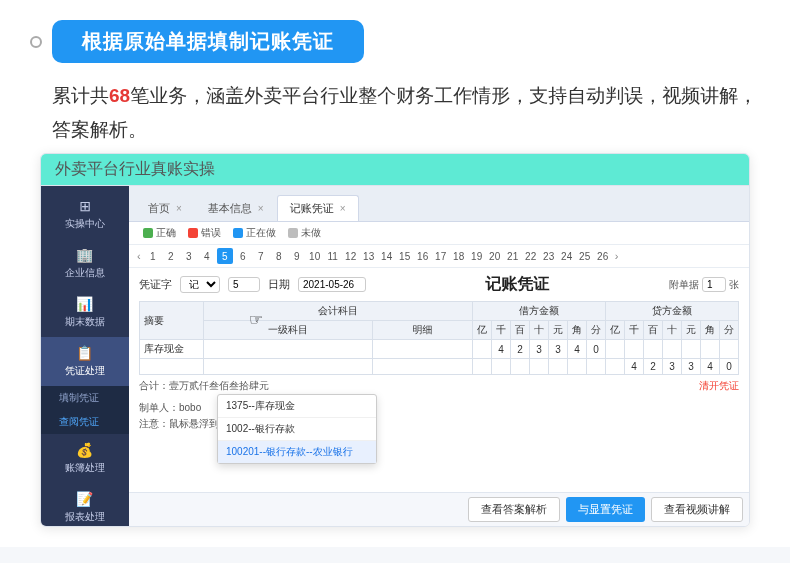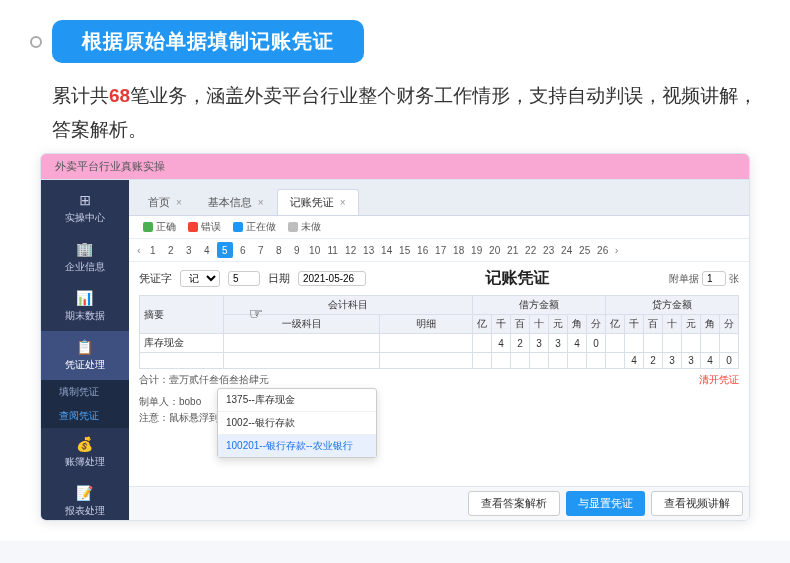--- a/index.html
+++ b/index.html
@@ -55,24 +55,24 @@
     .app-window {
       border: 1px solid #dde3ec;
       border-radius: 6px;
       overflow: hidden;
       box-shadow: 0 2px 12px rgba(0,0,0,0.10);
       background: #fff;
       margin: 0 10px;
     }
     
     .window-titlebar {
-      background: #f9a8d4;
+      background: #5eead4;
       border-bottom: 1px solid #dde3ec;
       padding: 5px 14px;
-      font-size: 11px;
+      font-size: 16px;
       color: #555;
       display: flex;
       align-items: center;
     }
     
     .window-body {
       display: flex;
       height: 340px;
     }
     
@@ -262,21 +262,21 @@
       border: 1px solid #d8dfe9;
       padding: 2px 4px;
       text-align: center;
       color: #333;
     }
     .voucher-table th {
       background: #eef2f8;
       font-weight: normal;
     }
     .voucher-table .summary-col {
-      width: 84px;
+      width: 64px;
       text-align: left;
     }
     .voucher-table .amount-cell {
       width: 16px;
       font-size: 10px;
     }
     
     .voucher-bottom {
       margin-top: 4px;
       font-size: 10px;

